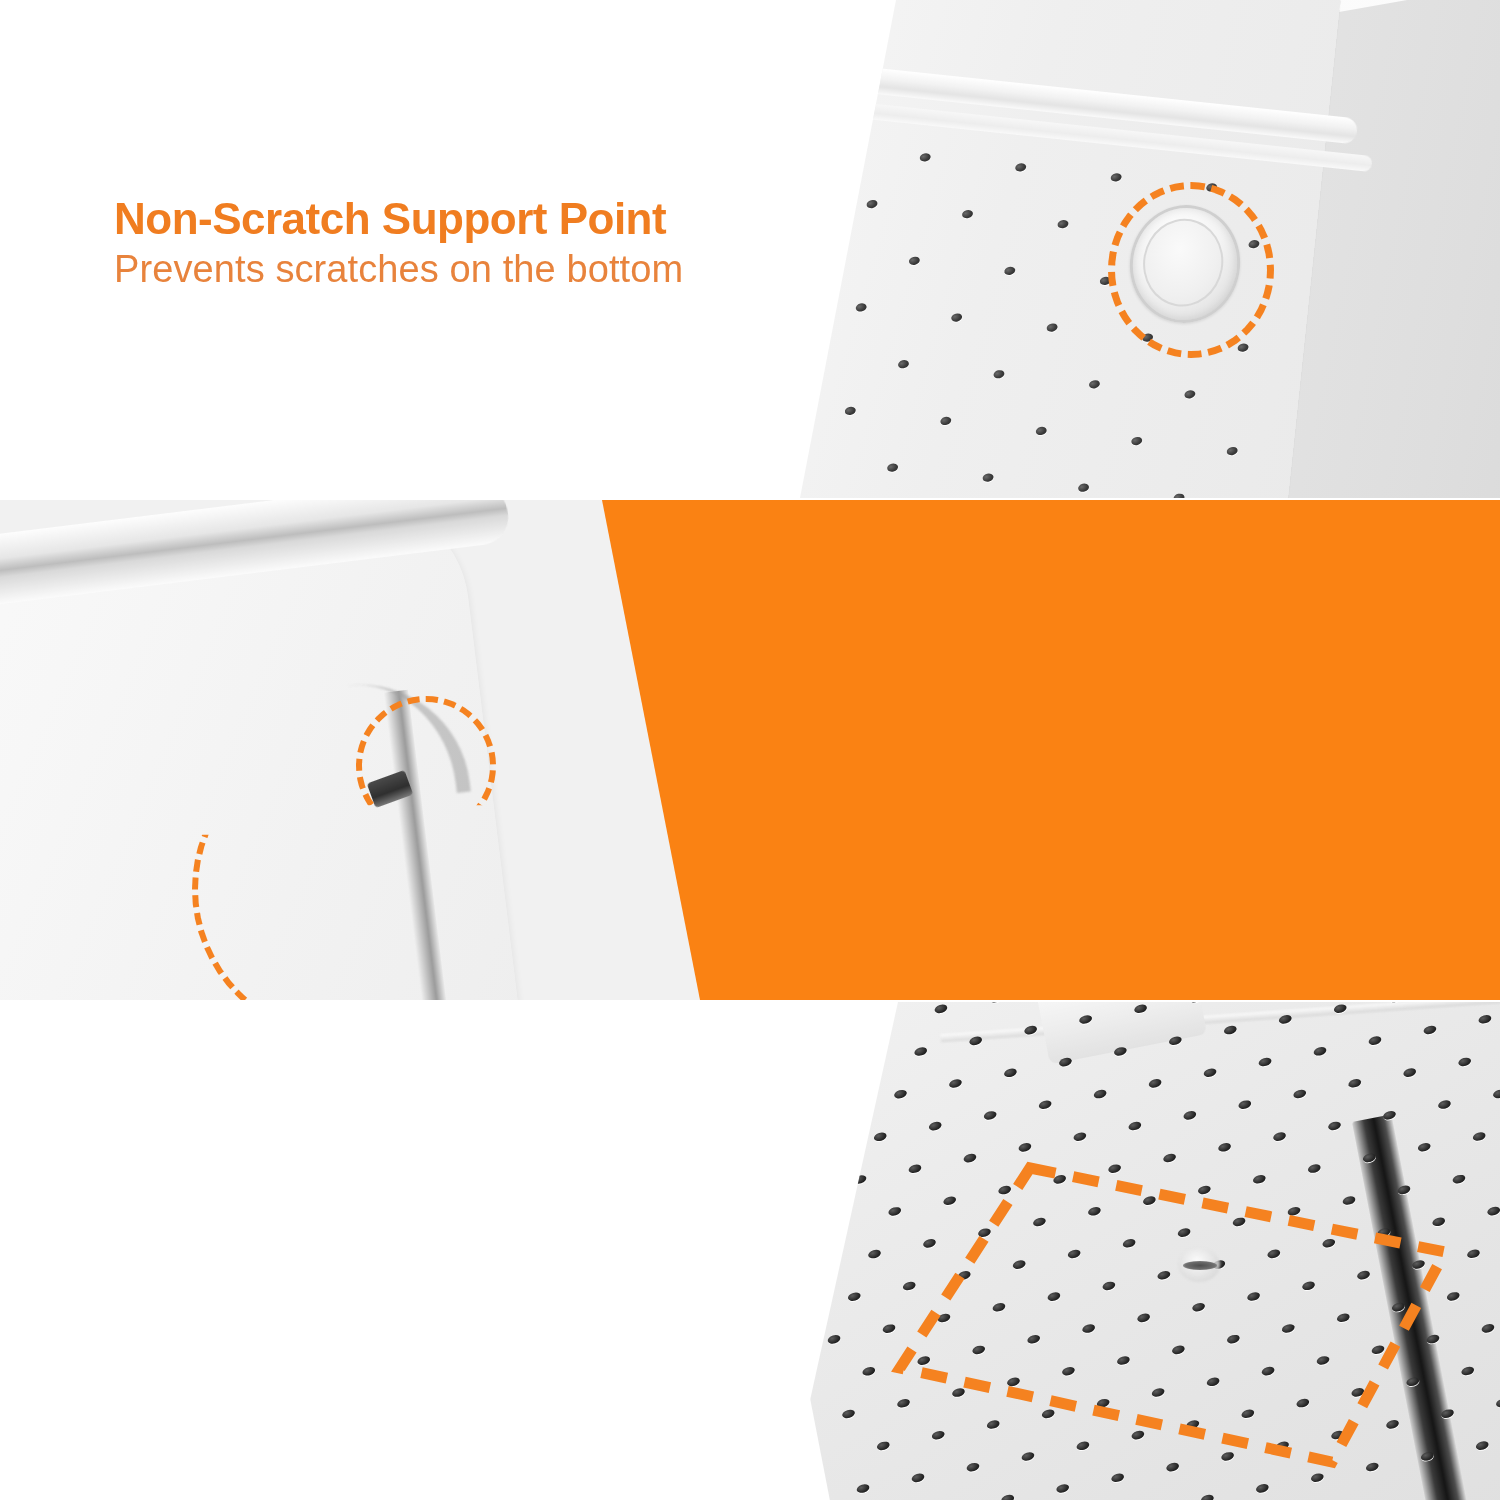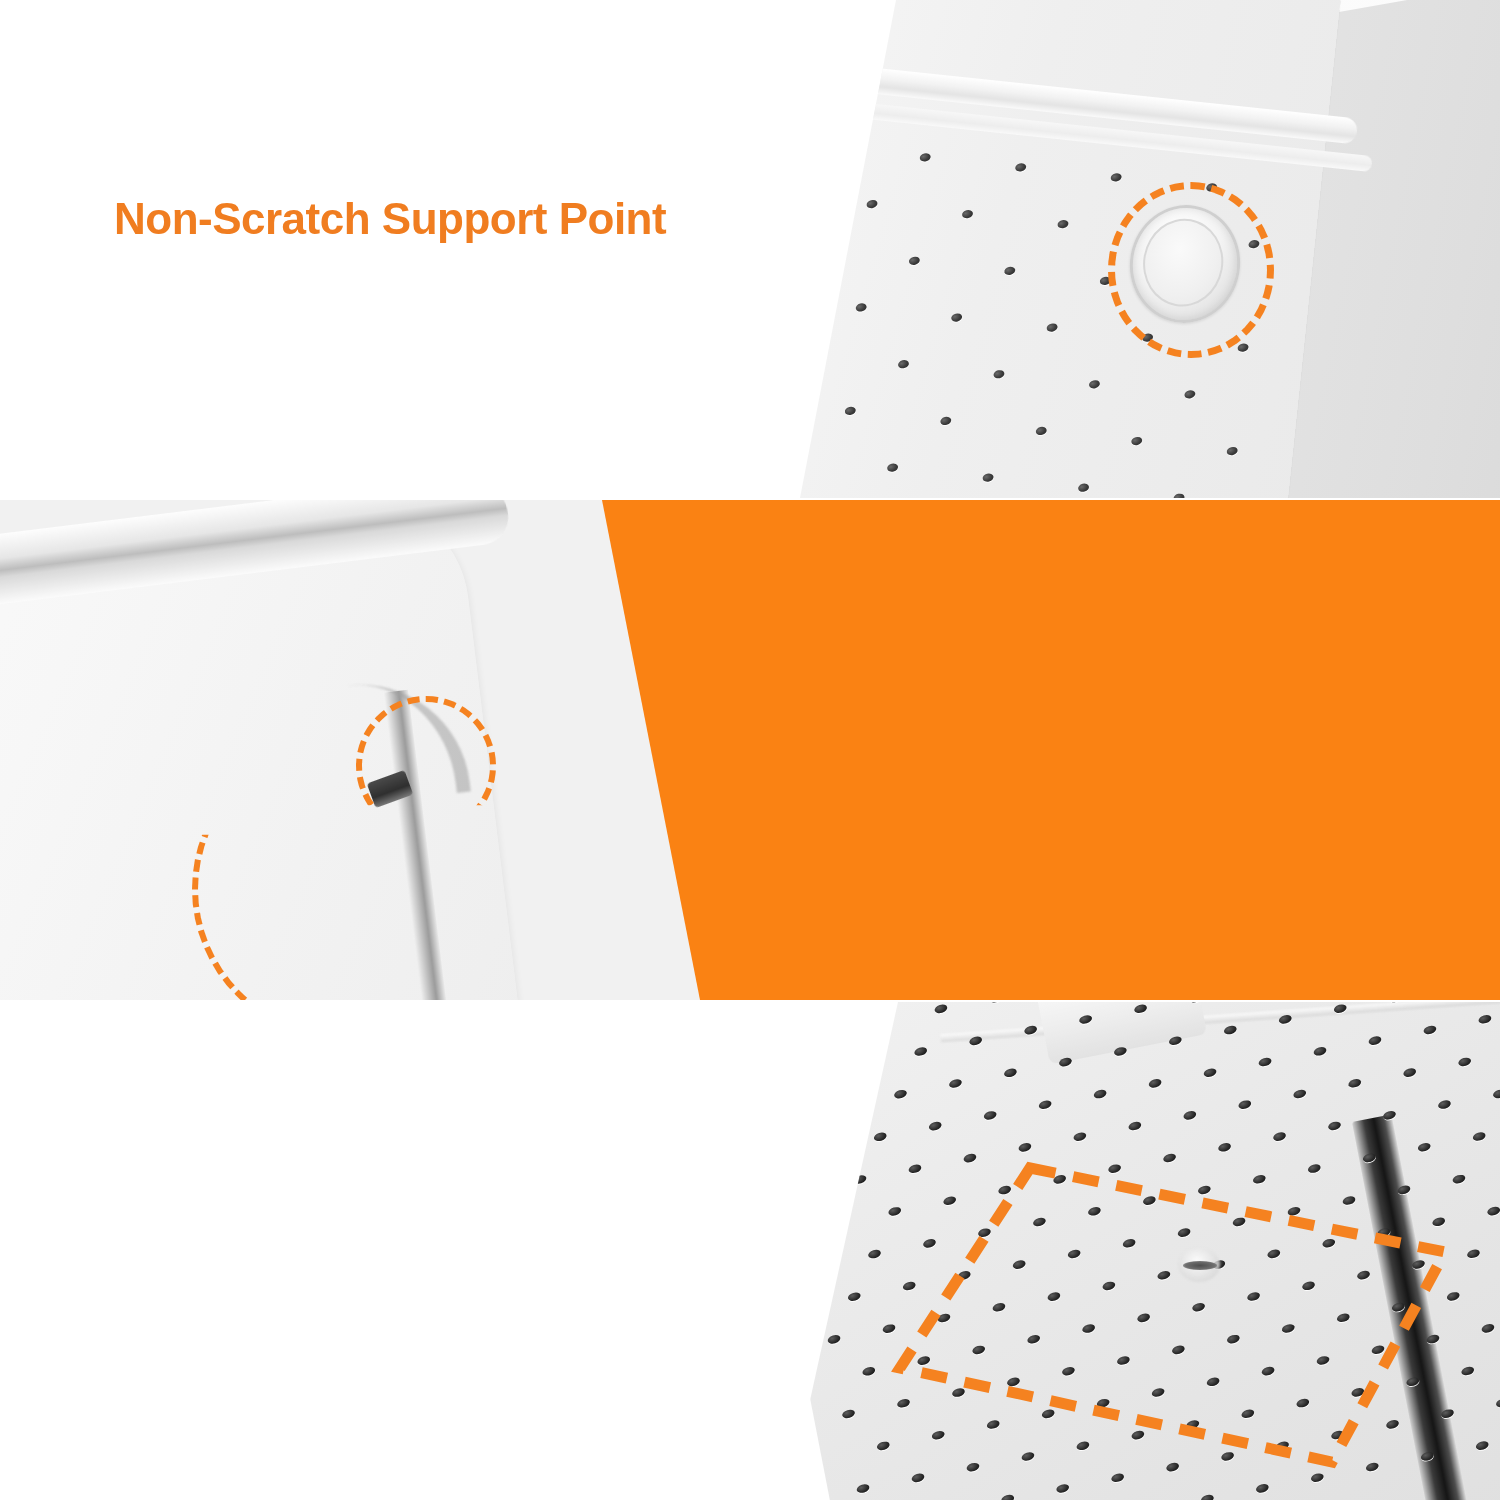--- a/index.html
+++ b/index.html
@@ -384,20 +384,21 @@
           <span class="hole" style="left:412px;top:342px"></span>
         </div>
       <div id="support-point">
         <div id="support-point-inner"></div>
       </div>
       <div id="support-ring"></div>
     </div>
 
     <div class="feature-text" id="text-top">
       <div class="feature-title">Non-Scratch Support Point</div>
+      <div class="feature-sub">Prevents scratches on the bottom</div>
     </div>
   </div>
 
   <div class="panel" id="panel-middle">
 
     <div id="photo-middle">
       <div id="clear-box"></div>
       <div id="clear-box-rim"></div>
       <div id="clear-box-edge"></div>
       <div id="clear-box-corner-hi"></div>

